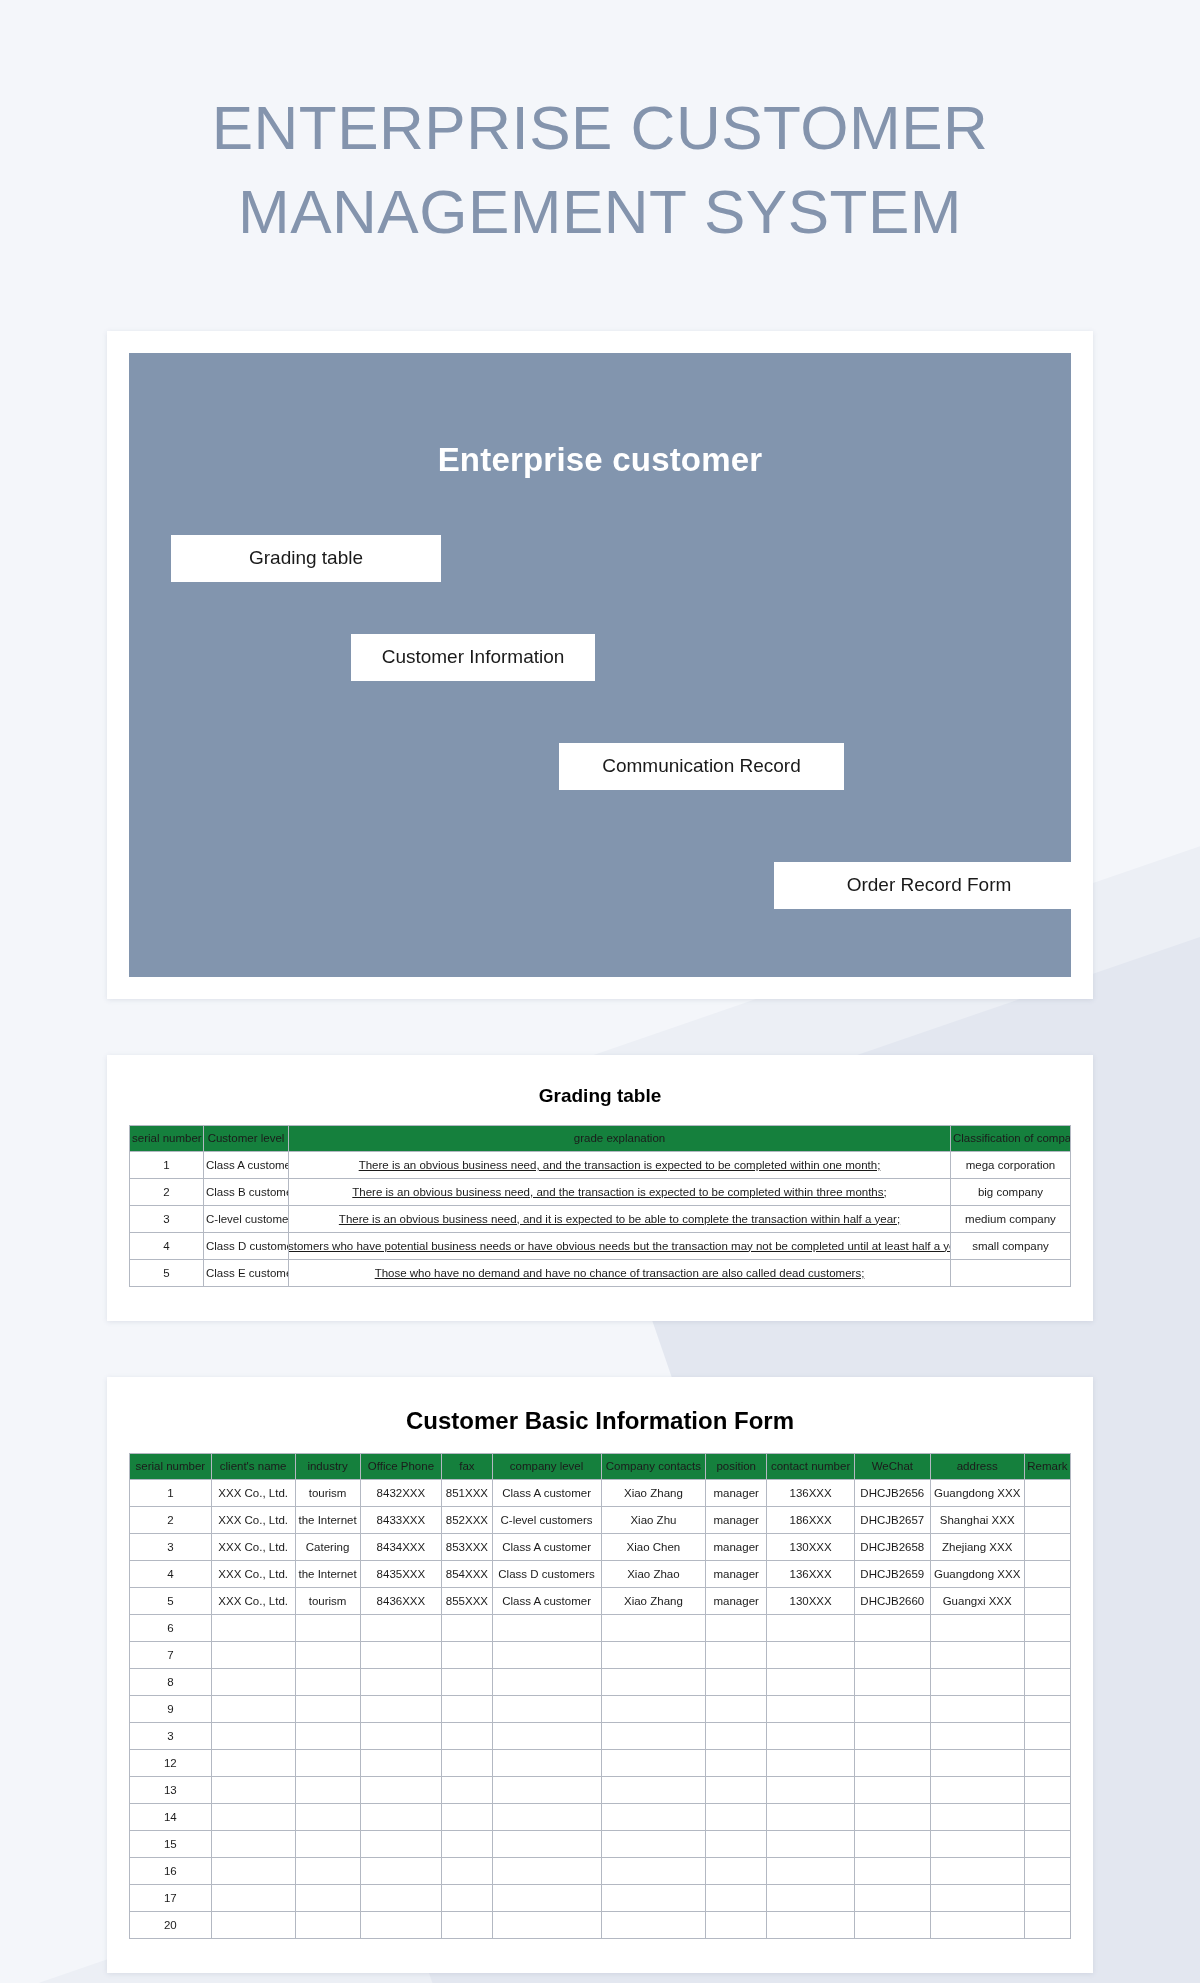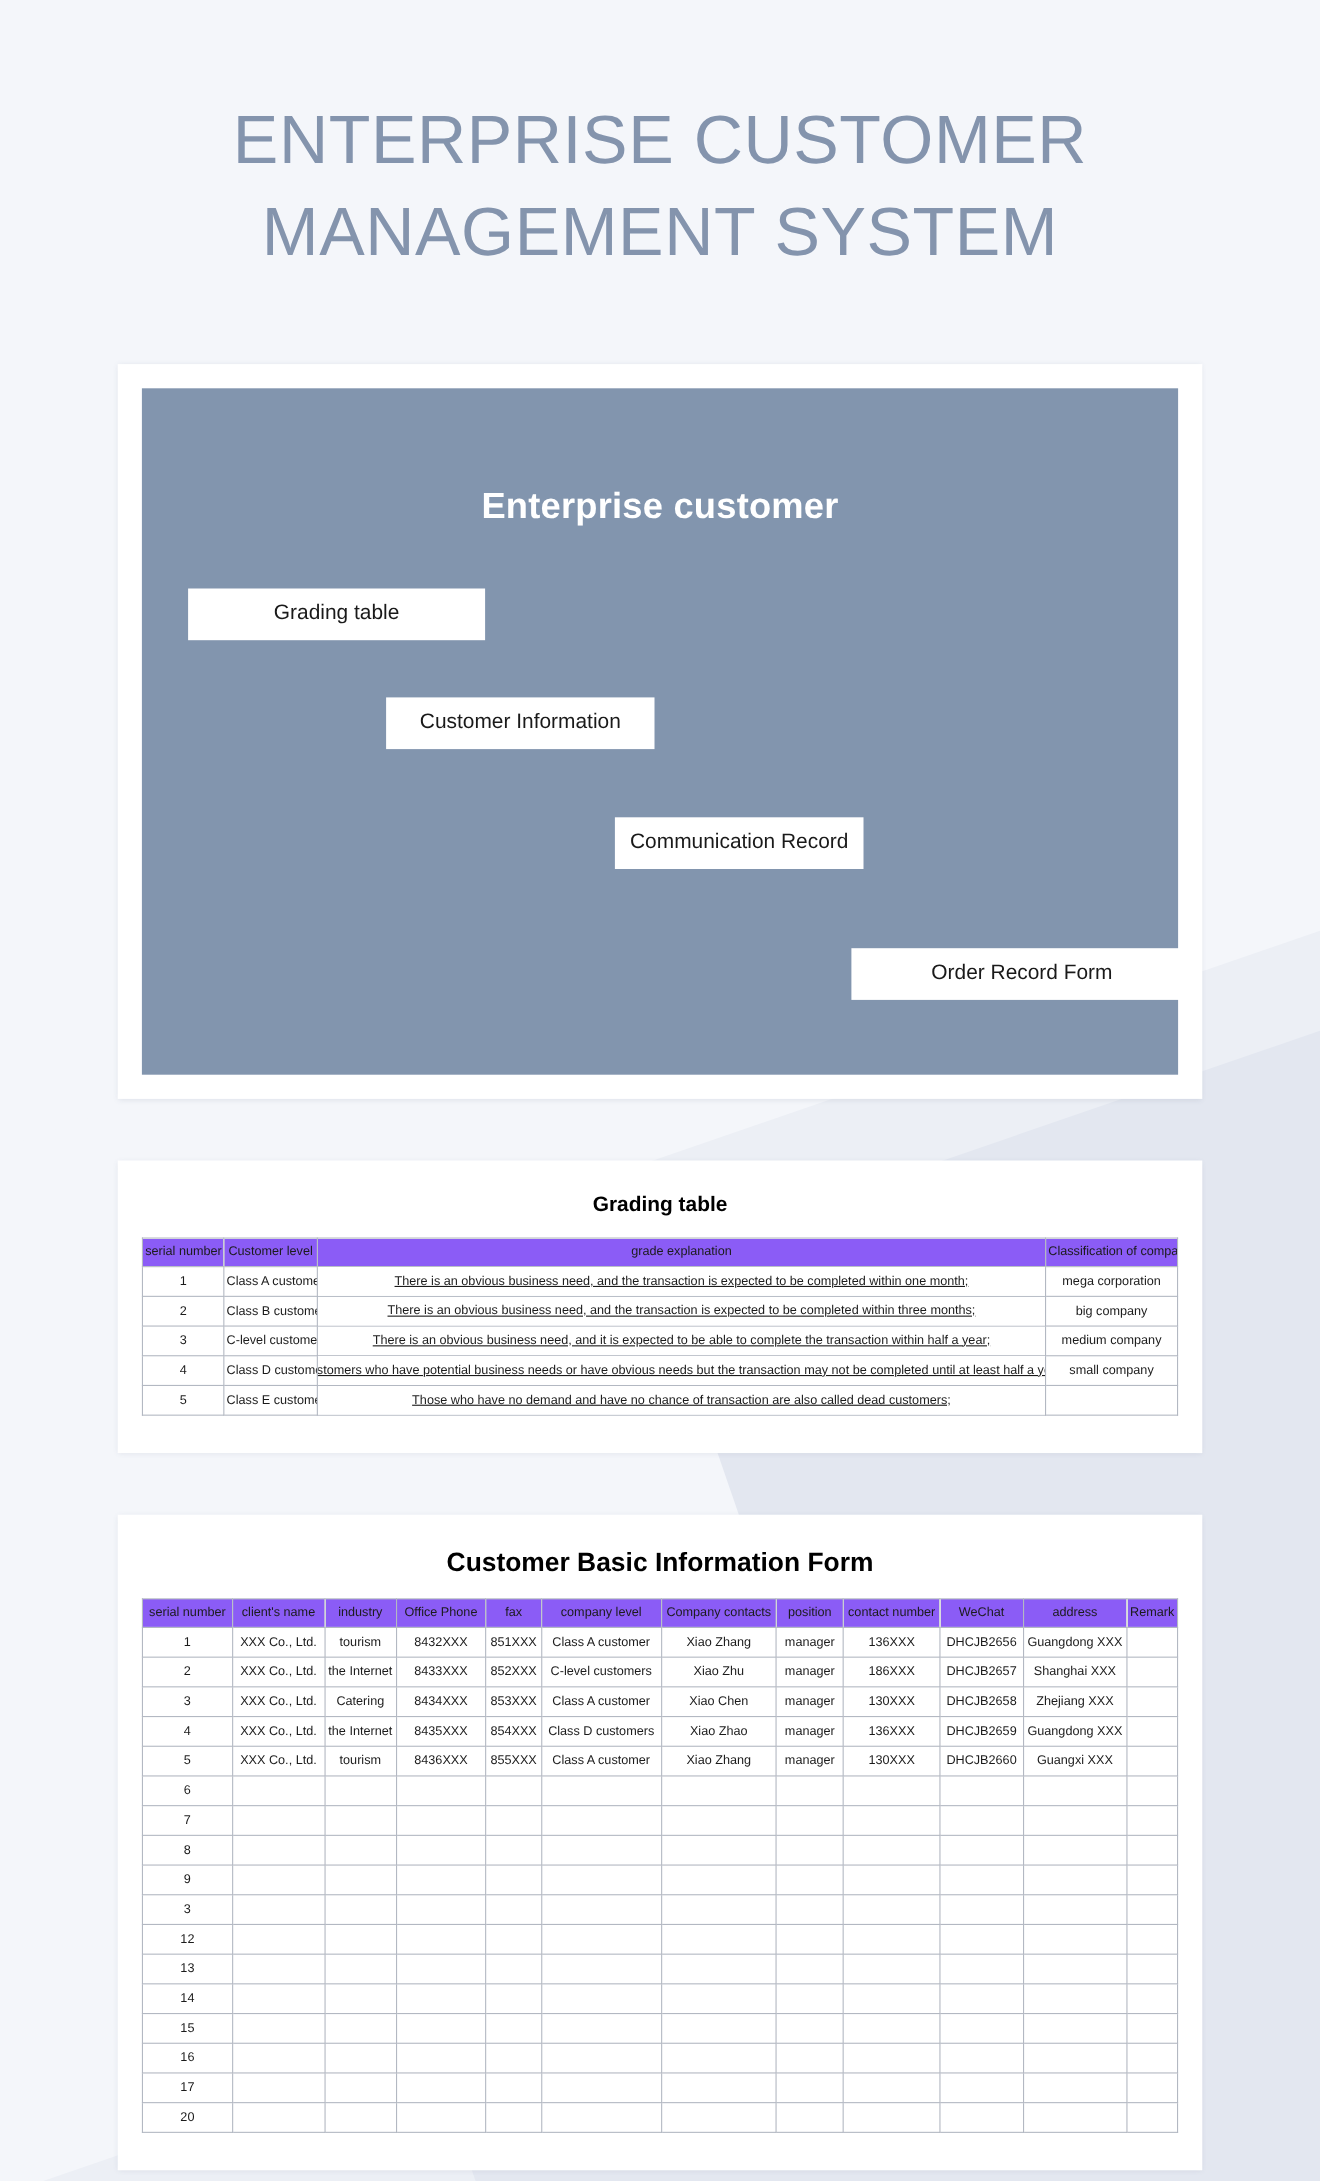--- a/index.html
+++ b/index.html
@@ -85,21 +85,21 @@
     color: #1a1a1a;
     font-size: 19px;
     display: flex;
     align-items: center;
     justify-content: center;
     height: 47px;
     cursor: pointer;
   }
   .nav-btn-0 { left: 42px;  top: 182px; width: 270px; }
   .nav-btn-1 { left: 222px; top: 281px; width: 244px; }
-  .nav-btn-2 { left: 430px; top: 390px; width: 226px; }
+  .nav-btn-2 { left: 430px; top: 390px; width: 285px; }
   .nav-btn-3 { left: 645px; top: 509px; width: 310px; }
 
   
   .sheet-card { width: 986px; padding: 30px 22px 34px 22px; }
   .grading-card { margin-top: 56px; }
   .basic-card   { margin-top: 56px; margin-bottom: 150px; }
 
   .sheet-title {
     text-align: center;
     font-weight: bold;
@@ -116,21 +116,21 @@
     color: #1b1b1b;
   }
   table.grid th, table.grid td {
     border: 1px solid #b3b8c2;
     text-align: center;
     vertical-align: middle;
     overflow: hidden;
     white-space: nowrap;
   }
   table.grid thead th {
-    background: #8b5cf6;
+    background: #15803d;
     font-weight: normal;
     height: 26px;
     padding: 0 2px;
   }
   table.grid tbody td { height: 27px; background: #ffffff; padding: 0 2px; }
 
   
   .t-grading col.c0 { width: 74px; }
   .t-grading col.c1 { width: 85px; }
   .t-grading col.c2 { width: auto; }

